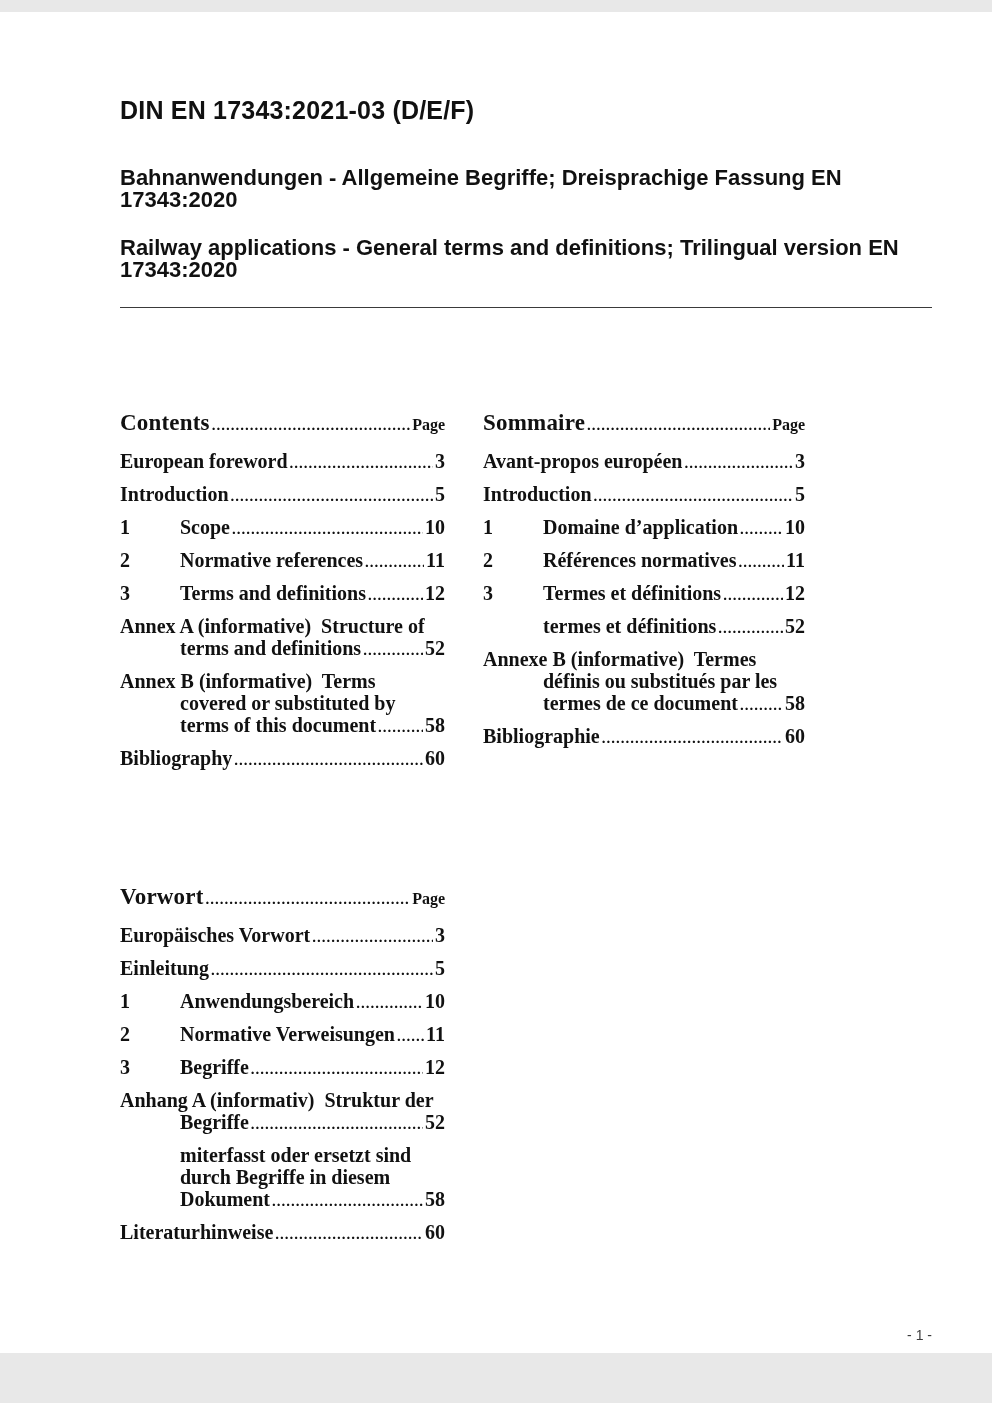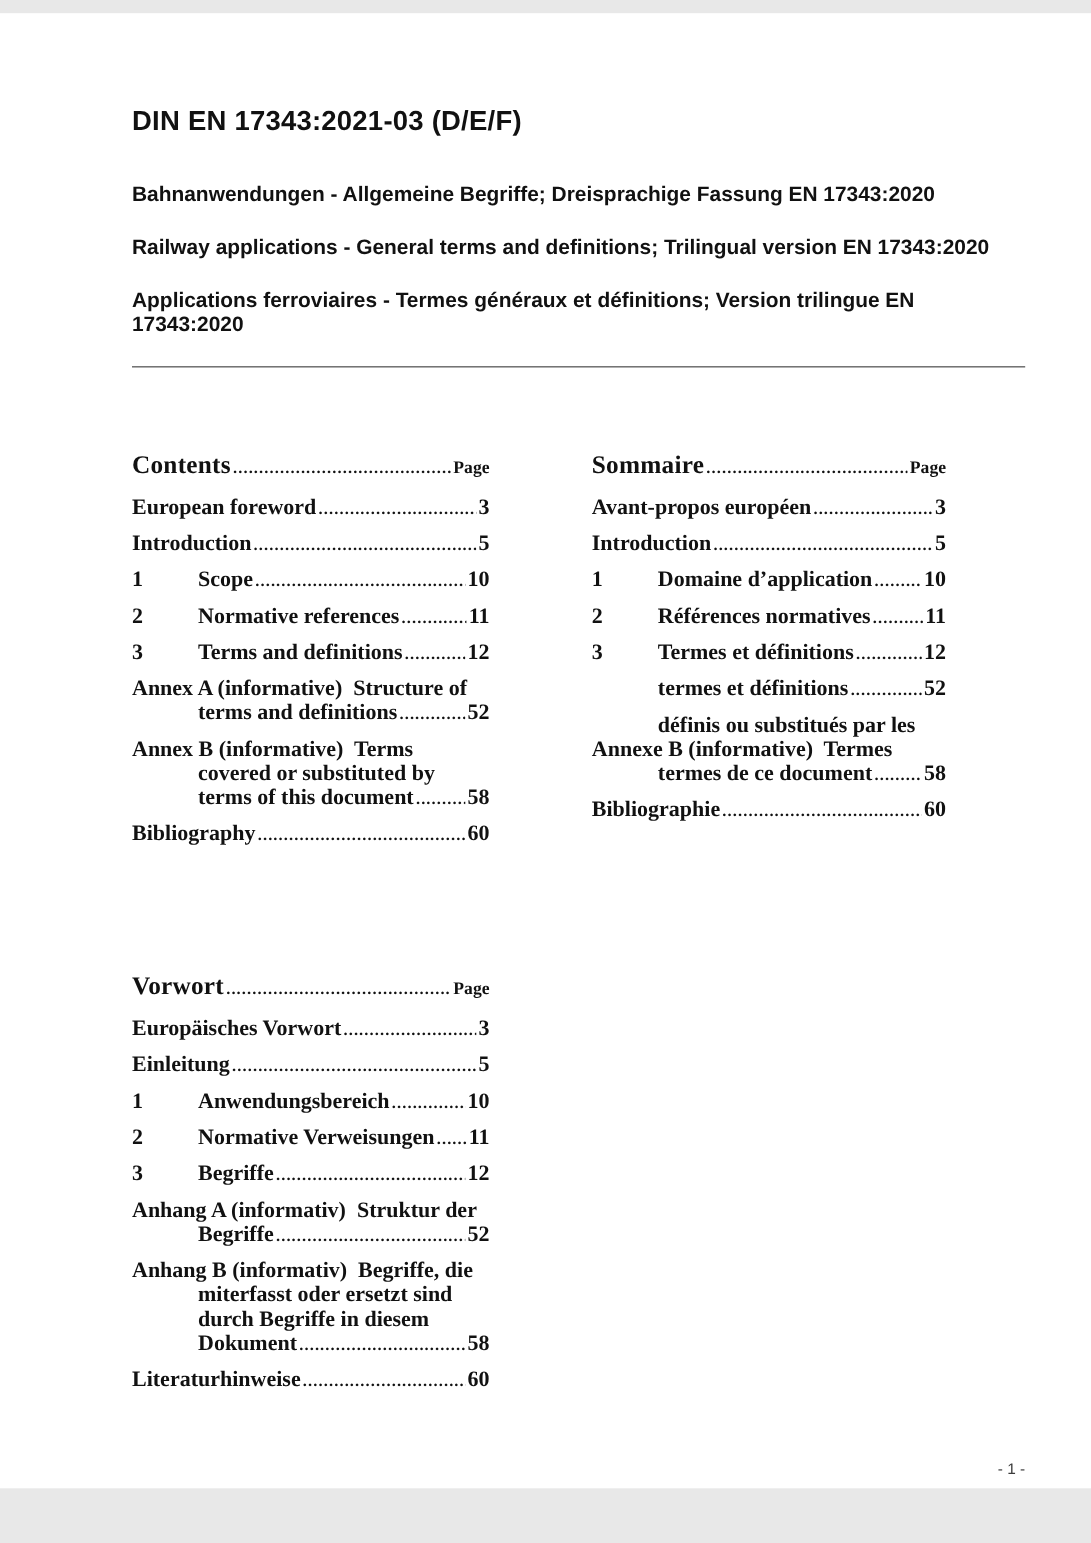--- a/index.html
+++ b/index.html
@@ -22,37 +22,37 @@
     width: 812px;
     font-family: "Liberation Sans", sans-serif;
   }
   .doc-number {
     font-size: 25px;
     font-weight: bold;
     margin-bottom: 42px;
     letter-spacing: 0.2px;
   }
   .subtitle {
-    font-size: 19px;
+    font-size: 22px;
     font-weight: bold;
     line-height: 22px;
     margin-bottom: 26px;
   }
   .header-rule {
     border: none;
     border-top: 1.5px solid #3a3a3a;
     margin-top: 2px;
   }
 
   
   .toc-grid {
     position: absolute;
     left: 120px;
     display: flex;
-    gap: 93px;
+    gap: 38px;
   }
   .toc-grid.first  { top: 398px; }
   .toc-grid.second { top: 872px; }
   .toc {
     width: 325px;
     font-family: "Liberation Serif", "DejaVu Serif", serif;
     font-weight: bold;
   }
   .toc.right { width: 322px; }
 
@@ -107,21 +107,20 @@
 </style>
 </head>
 <body>
 
 <div class="page">
 
   <div class="doc-header">
     <div class="doc-number">DIN EN 17343:2021-03 (D/E/F)</div>
     <p class="subtitle">Bahnanwendungen - Allgemeine Begriffe; Dreisprachige Fassung EN 17343:2020</p>
     <p class="subtitle">Railway applications - General terms and definitions; Trilingual version EN 17343:2020</p>
-    <p class="subtitle">Applications ferroviaires - Termes généraux et définitions; Version trilingue EN 17343:2020</p>
     <hr class="header-rule">
   </div>
 
   <div class="toc-grid first">
     <section class="toc left">
         <div class="toc-head">
           <span class="toc-title">Contents</span>
           <span class="dots"></span>
           <span class="page-word">Page</span>
         </div>
@@ -244,25 +243,25 @@
         <div class="toc-entry">
           <div class="toc-line">
             <span class="num"></span>
             <span class="txt">termes et définitions</span>
             <span class="dots"></span>
             <span class="pg">52</span>
           </div>
         </div>
         <div class="toc-entry">
           <div class="toc-line">
+            <span class="txt">Annexe B (informative)  Termes</span>
+          </div>
+          <div class="toc-line">
             <span class="num"></span>
             <span class="txt">définis ou substitués par les</span>
-          </div>
-          <div class="toc-line">
-            <span class="txt">Annexe B (informative)  Termes</span>
           </div>
           <div class="toc-line">
             <span class="num"></span>
             <span class="txt">termes de ce document</span>
             <span class="dots"></span>
             <span class="pg">58</span>
           </div>
         </div>
         <div class="toc-entry">
           <div class="toc-line">
@@ -325,23 +324,20 @@
           </div>
           <div class="toc-line">
             <span class="num"></span>
             <span class="txt">Begriffe</span>
             <span class="dots"></span>
             <span class="pg">52</span>
           </div>
         </div>
         <div class="toc-entry">
           <div class="toc-line">
-            <span class="txt">Anhang B (informativ)  Begriffe, die</span>
-          </div>
-          <div class="toc-line">
             <span class="num"></span>
             <span class="txt">miterfasst oder ersetzt sind</span>
           </div>
           <div class="toc-line">
             <span class="num"></span>
             <span class="txt">durch Begriffe in diesem</span>
           </div>
           <div class="toc-line">
             <span class="num"></span>
             <span class="txt">Dokument</span>

